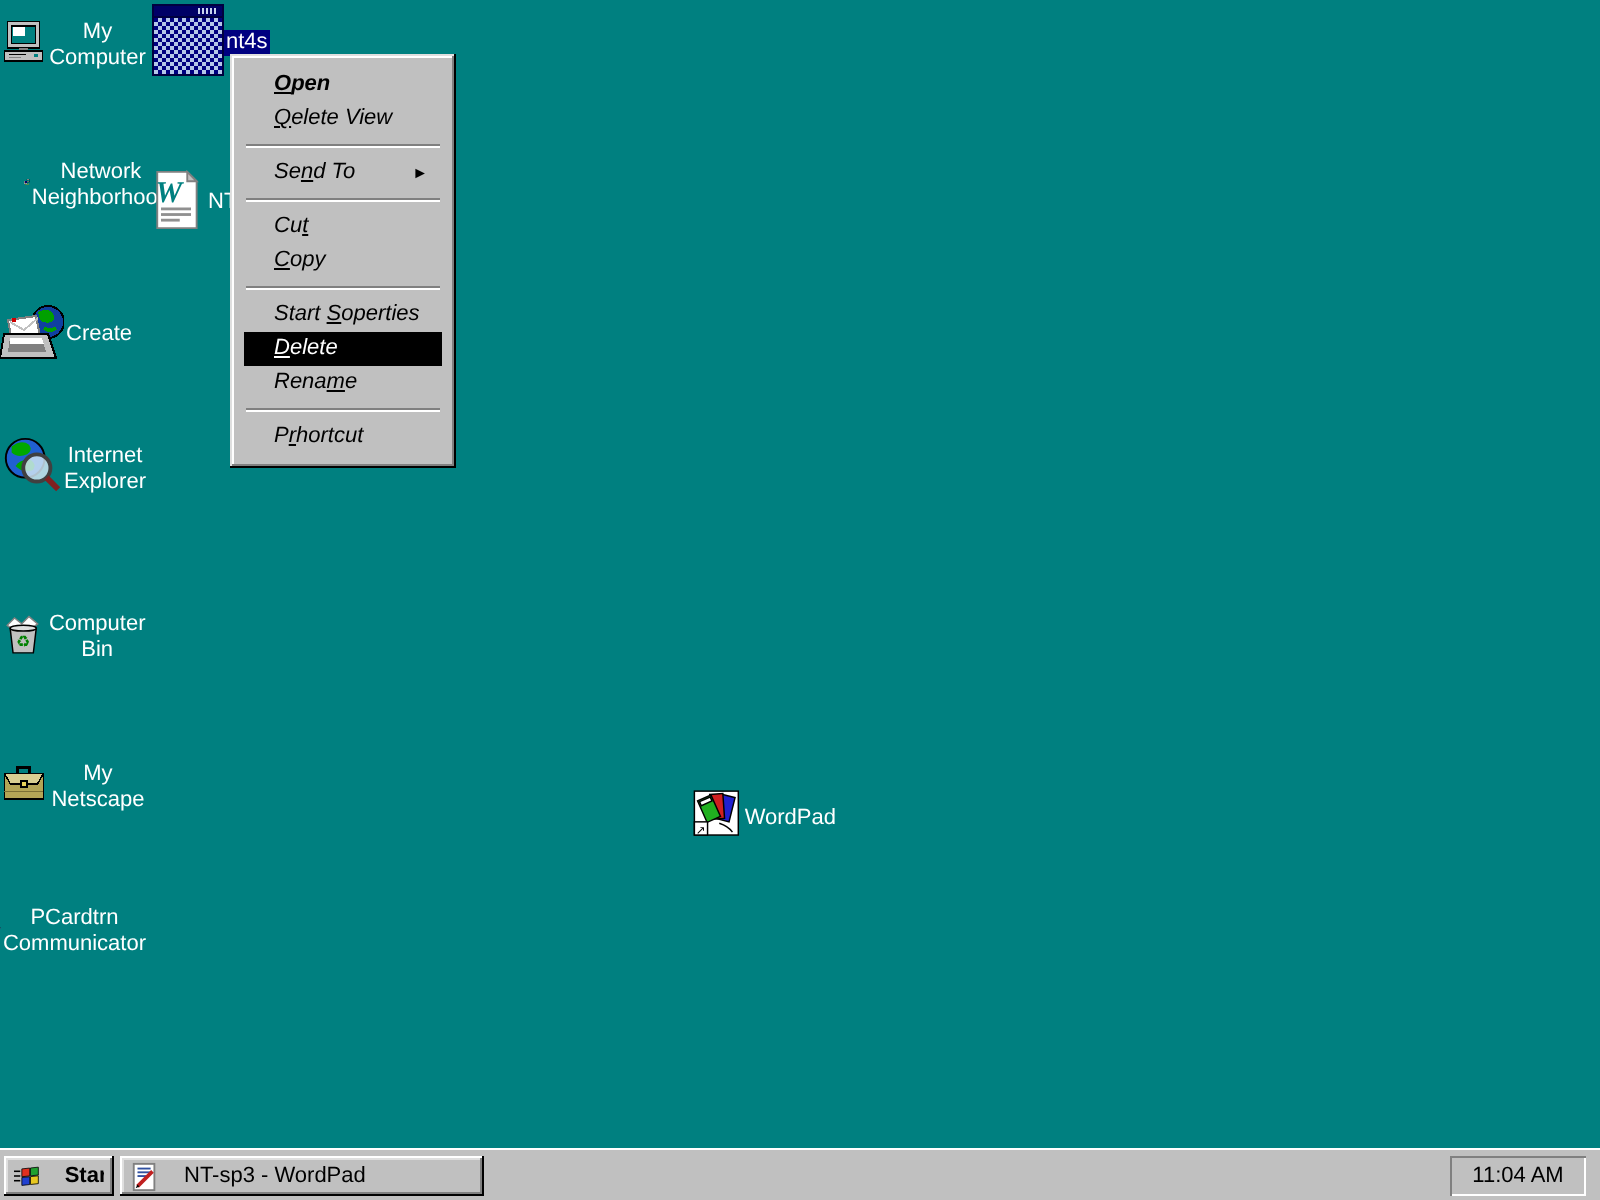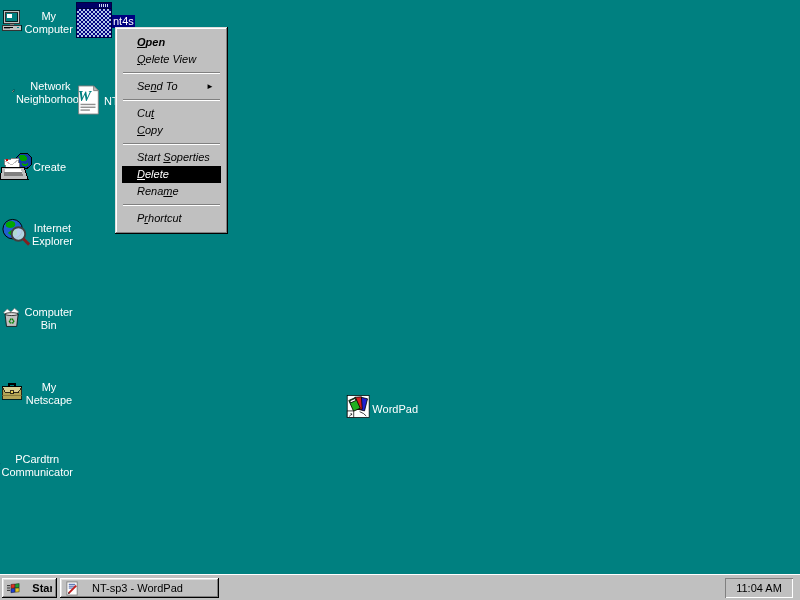--- a/index.html
+++ b/index.html
@@ -55,21 +55,21 @@
     position:absolute; left:0; bottom:0; width:800px; height:26px;
     background:#c0c0c0; border-top:1px solid #fff;
   }
   .tb-btn {
     position:absolute; top:3px; height:20px; background:#c0c0c0;
     display:flex; align-items:center; padding:0 5px; gap:12px;
     box-shadow: inset -1px -1px 0 #000, inset 1px 1px 0 #fff,
                 inset -2px -2px 0 #808080, inset 2px 2px 0 #dfdfdf;
   }
   .start-btn { left:2px; width:55px; font-weight:bold; }
-  .task-btn { left:60px; width:159px; }
+  .task-btn { left:60px; width:182px; }
   .tb-btn .lbl { white-space:nowrap; overflow:hidden; }
   .clock-well {
     position:absolute; top:3px; left:725px; width:68px; height:20px;
     display:flex; align-items:center; justify-content:center;
     box-shadow: inset 1px 1px 0 #808080, inset -1px -1px 0 #fff;
   }
 </style>
 </head>
 <body>
 

